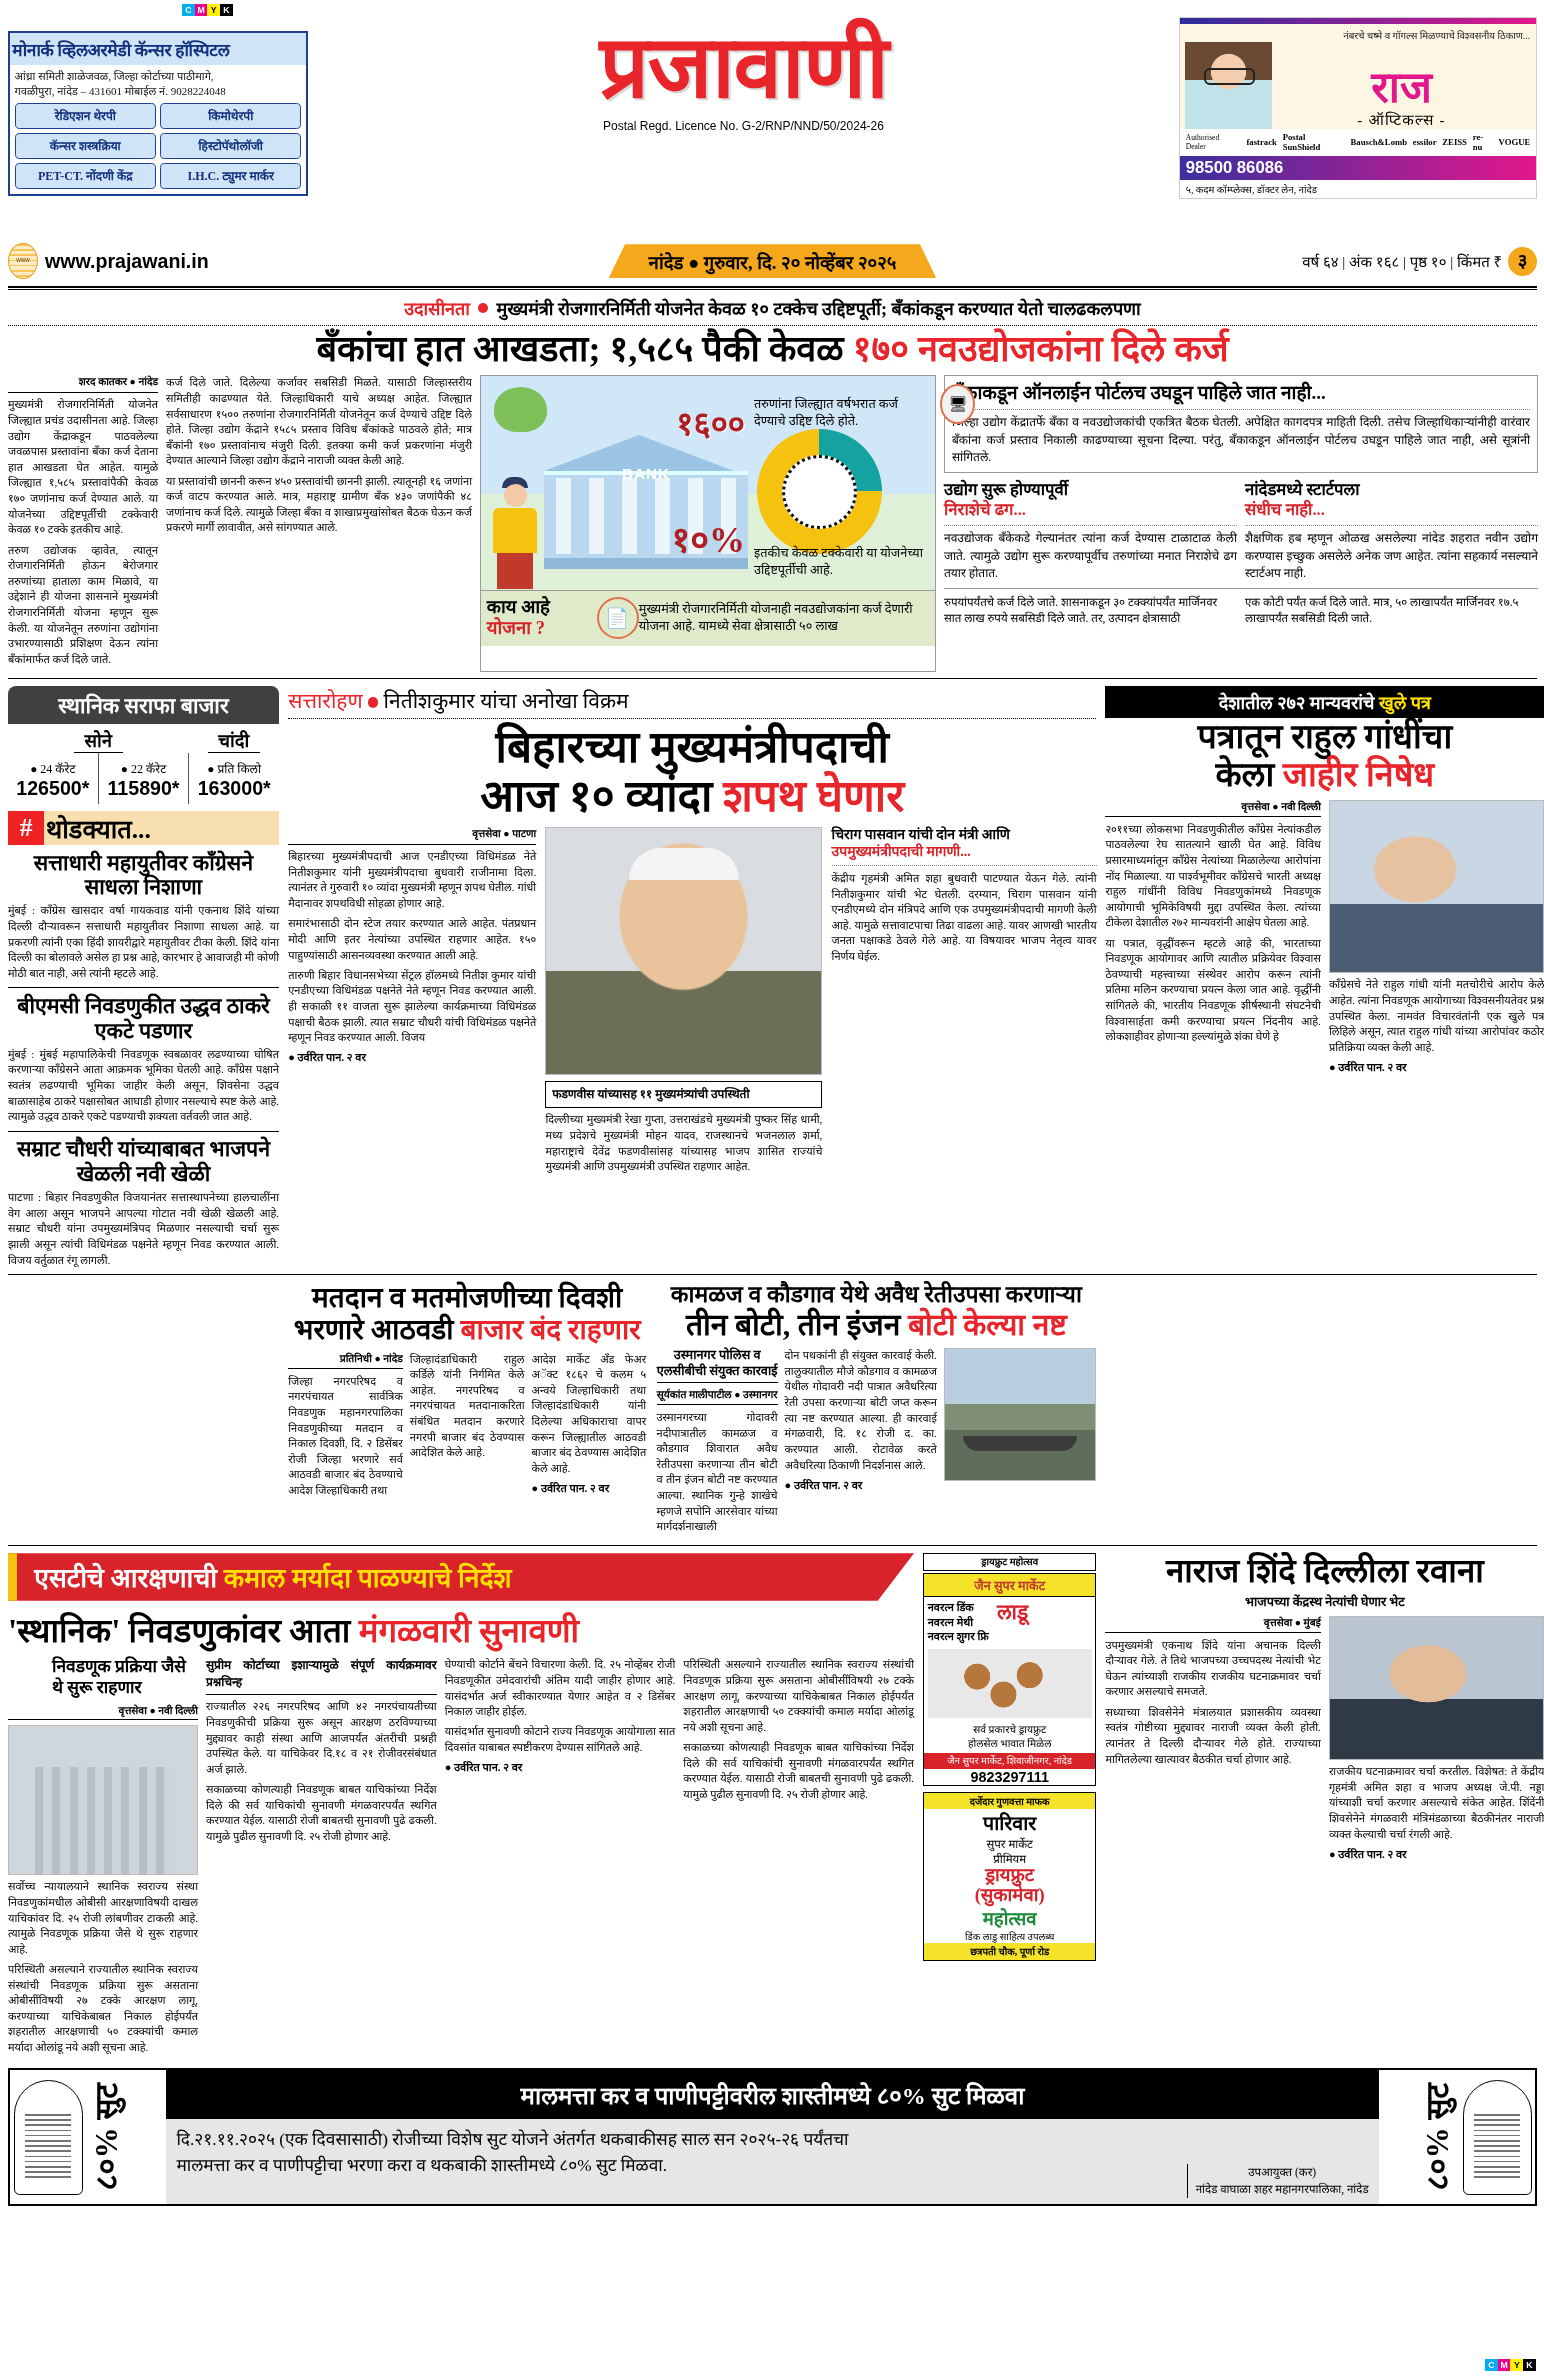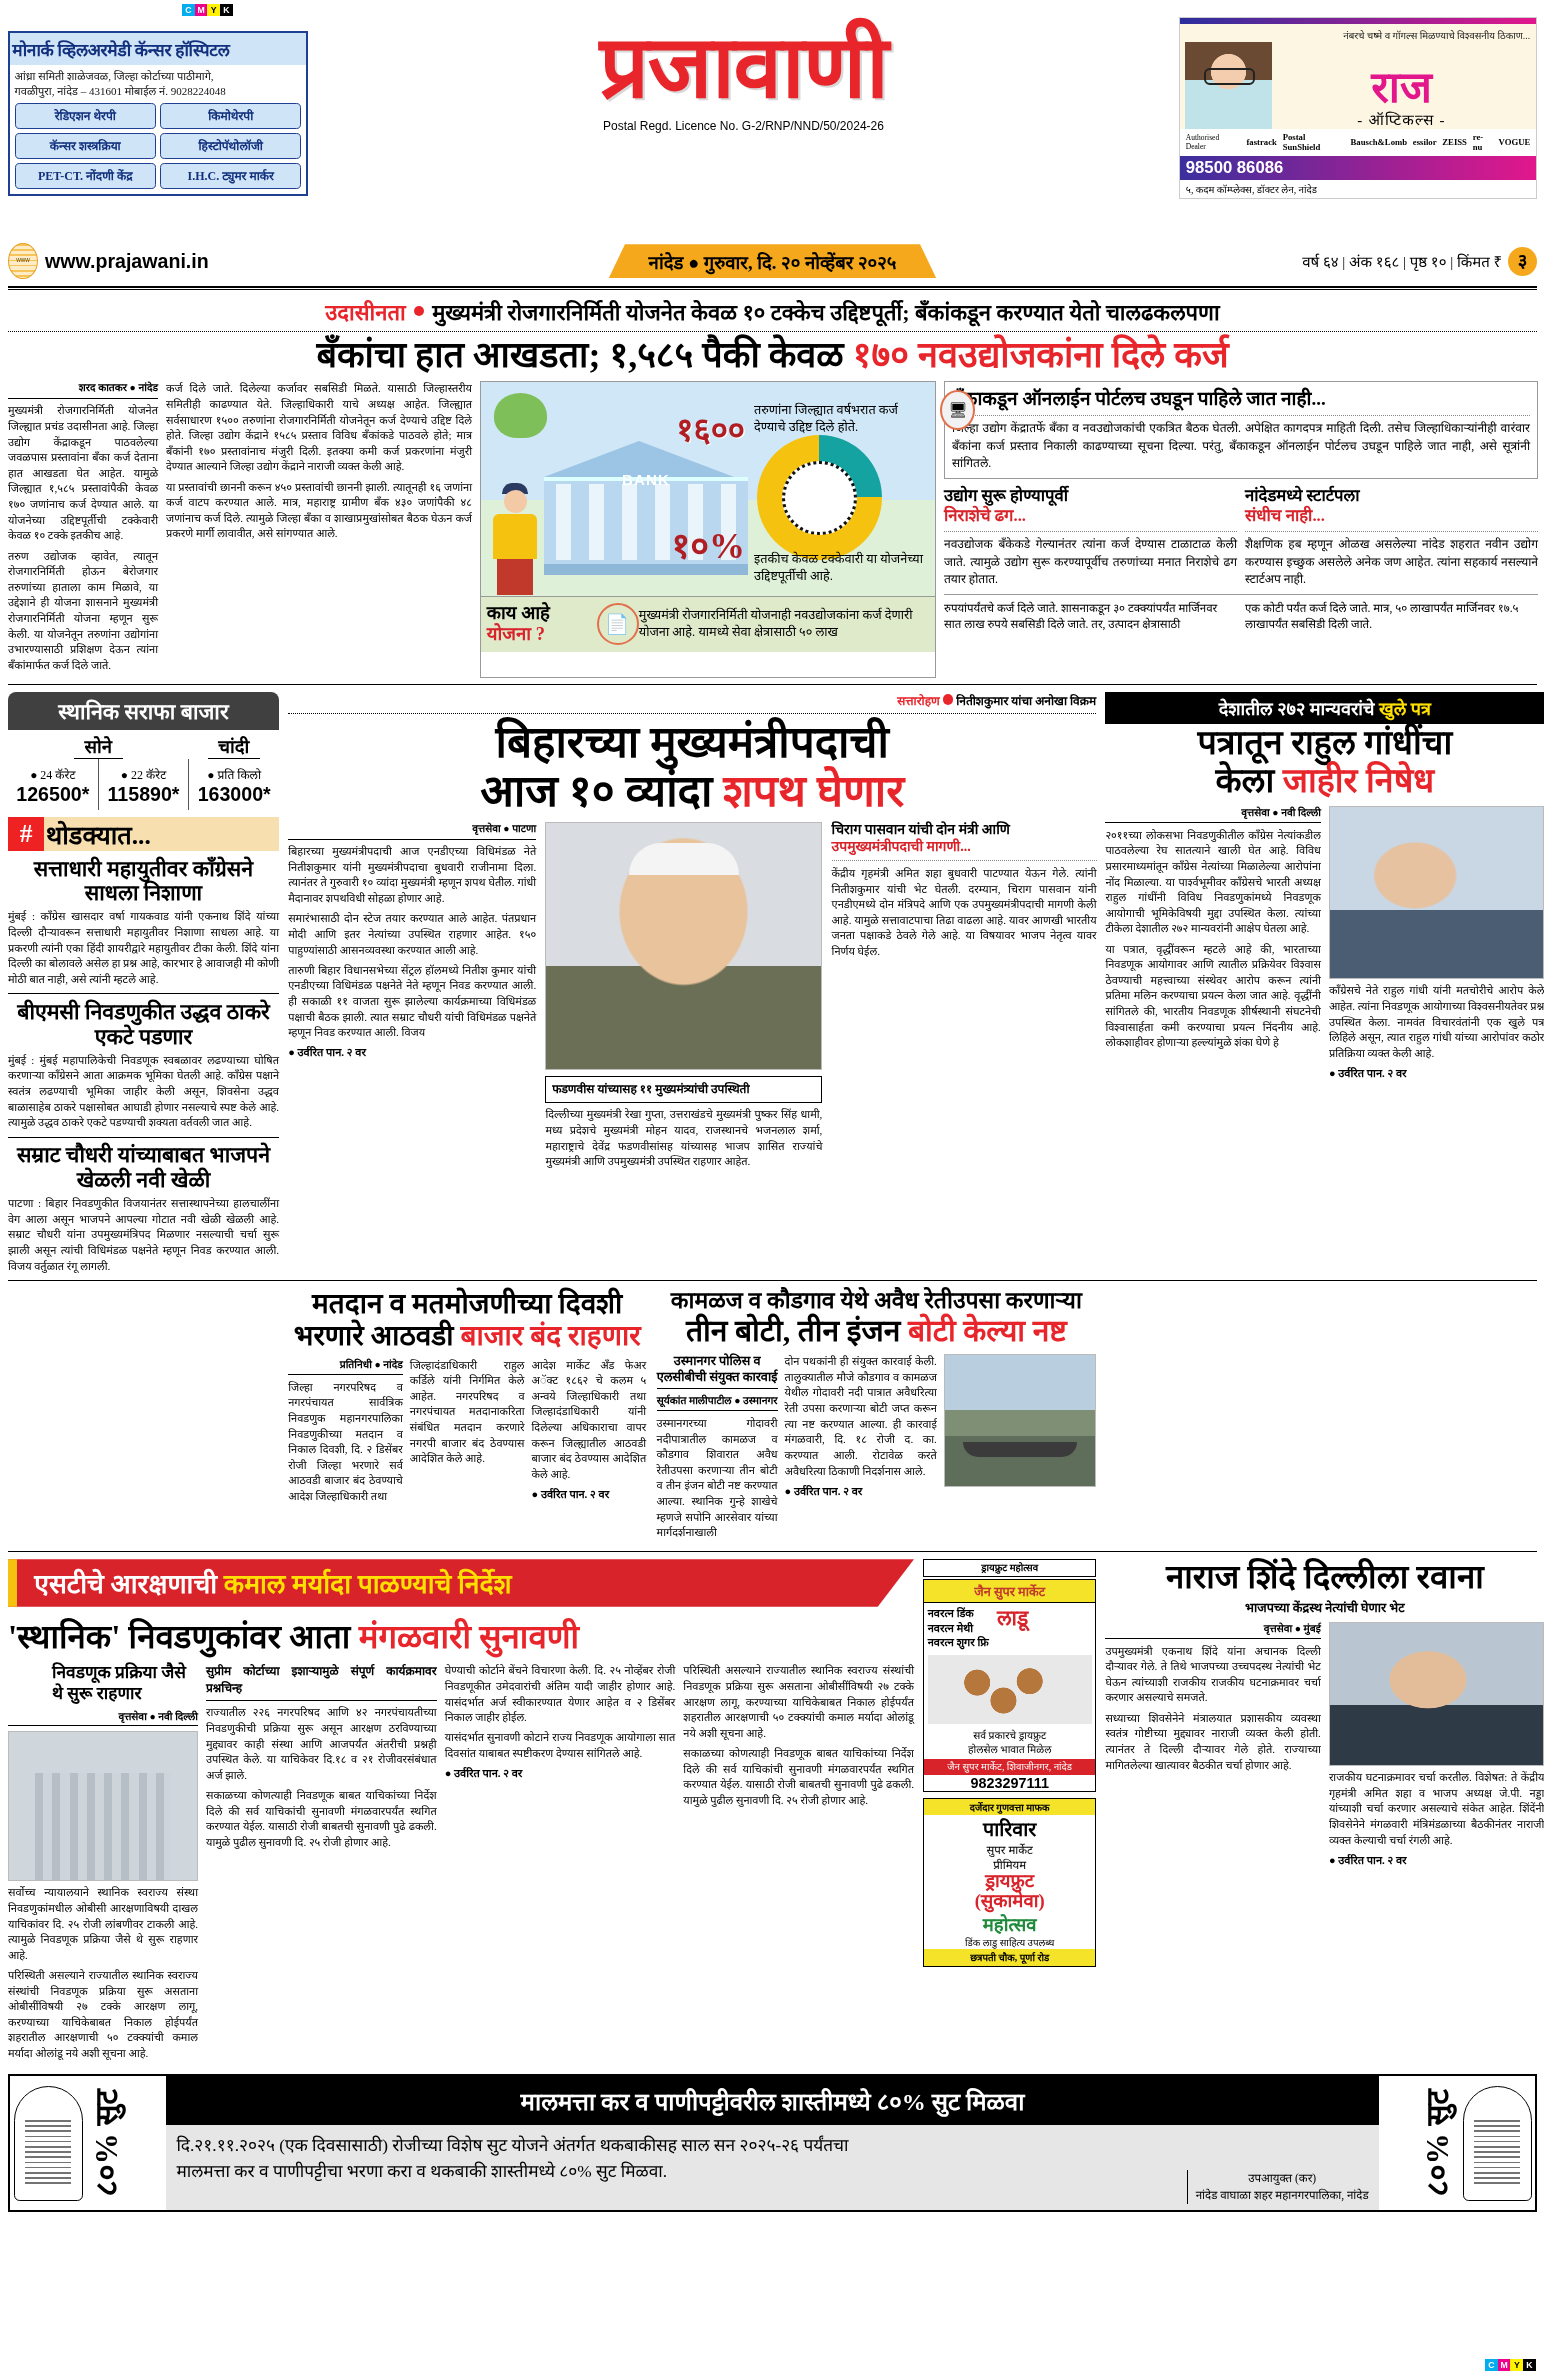--- a/index.html
+++ b/index.html
@@ -74,21 +74,21 @@
   .nav-date { background:#f5a81c; font-weight:bold; font-size:18.5px; padding:4.6px 40px;
      clip-path: polygon(5% 0,95% 0,100% 100%,0 100%); }
   .nav-meta { width:369px; text-align:right; font-size:15px; display:flex;
      align-items:center; justify-content:flex-end; gap:5.8px; }
   .price-circle { width:29px; height:29px; border-radius:50%; background:#f5a81c;
      color:#000; font-weight:bold; font-size:18.5px; line-height:29px; text-align:center; }
   .rule-thick { border-top:2.3px solid #000; border-bottom:1.2px solid #000; height:4.6px; margin:3.5px 0 5.8px; }
 
   
   .kicker { display:flex; align-items:center; justify-content:center; gap:8px;
-     font-size:22px; font-weight:bold; }
+     font-size:18px; font-weight:bold; }
   .kicker .red { color:#e8252a; }
   .dot { width:10.4px; height:10.4px; border-radius:50%; background:#e8252a; display:inline-block;}
   .dotline { border-top:1.7px dotted #000; margin:4.6px 0 3.5px; }
   .lead-head { text-align:center; font-size:36px; font-weight:bold; line-height:1.12; }
   .lead-head .red { color:#e8252a; }
 
   
   .lead-grid { display:grid; grid-template-columns:150px 306px 456px 594px; gap:8px; margin-top:5.8px;}
   .col-text { font-size:11px; line-height:1.42; text-align:justify; }
   .col-text p { margin-bottom:4.6px; }
@@ -162,21 +162,21 @@
   .sarafa-val { font-family:"Liberation Sans",sans-serif; font-size:19.6px; font-weight:bold; }
 
   .hash-hd { display:flex; align-items:stretch; background:#f8dfb0; margin-top:7px; }
   .hash-sq { background:#e22; color:#fff; font-weight:bold; font-size:25.4px; width:36px;
      display:flex;align-items:center;justify-content:center;}
   .hash-tx { flex:1; font-size:25.4px; font-weight:bold; padding-left:2px; }
 
   .brief-h { font-size:21.4px; font-weight:bold; line-height:1.15; text-align:center; margin:5.8px 0 3.5px;}
   .brief-b { font-size:11px; line-height:1.42; text-align:justify; }
 
-  .center-kick { text-align:right; font-size:12px; font-weight:bold; }
+  .center-kick { text-align:left; font-size:21px; font-weight:normal; }
   .center-kick .red { color:#e8252a; }
   .bihar-head { text-align:center; font-size:44px; font-weight:bold; line-height:1.12; }
   .bihar-head .red { color:#e8252a; }
   .bihar-grid { display:grid; grid-template-columns:248px 277px 265px; gap:9.2px; margin-top:5.8px;}
   .nitish-photo { width:100%; height:248px; background:
       radial-gradient(ellipse at 50% 36%, #e8c39c 0 63px, transparent 65px),
       linear-gradient(#d9dde2 0 58%, #6b6f55 58% 100%); position:relative; border:0.6px solid #bbb;}
   .nitish-photo:after{content:""; position:absolute; left:50%; top:19.6px; transform:translateX(-50%);
       width:110px; height:32px; background:#f4f4f4; border-radius:52px 52px 0 0;}
   .quote-box { border:1.2px solid #000; padding:4.6px 5.8px; font-size:12px; font-weight:bold;

